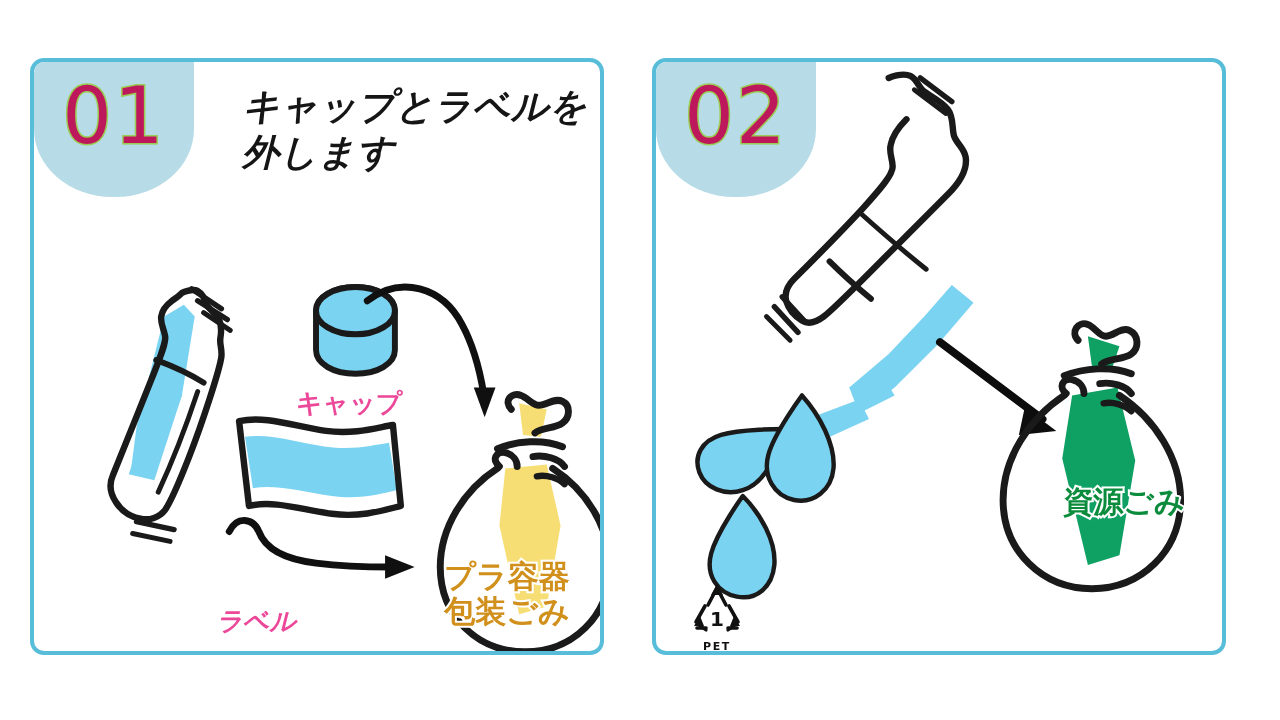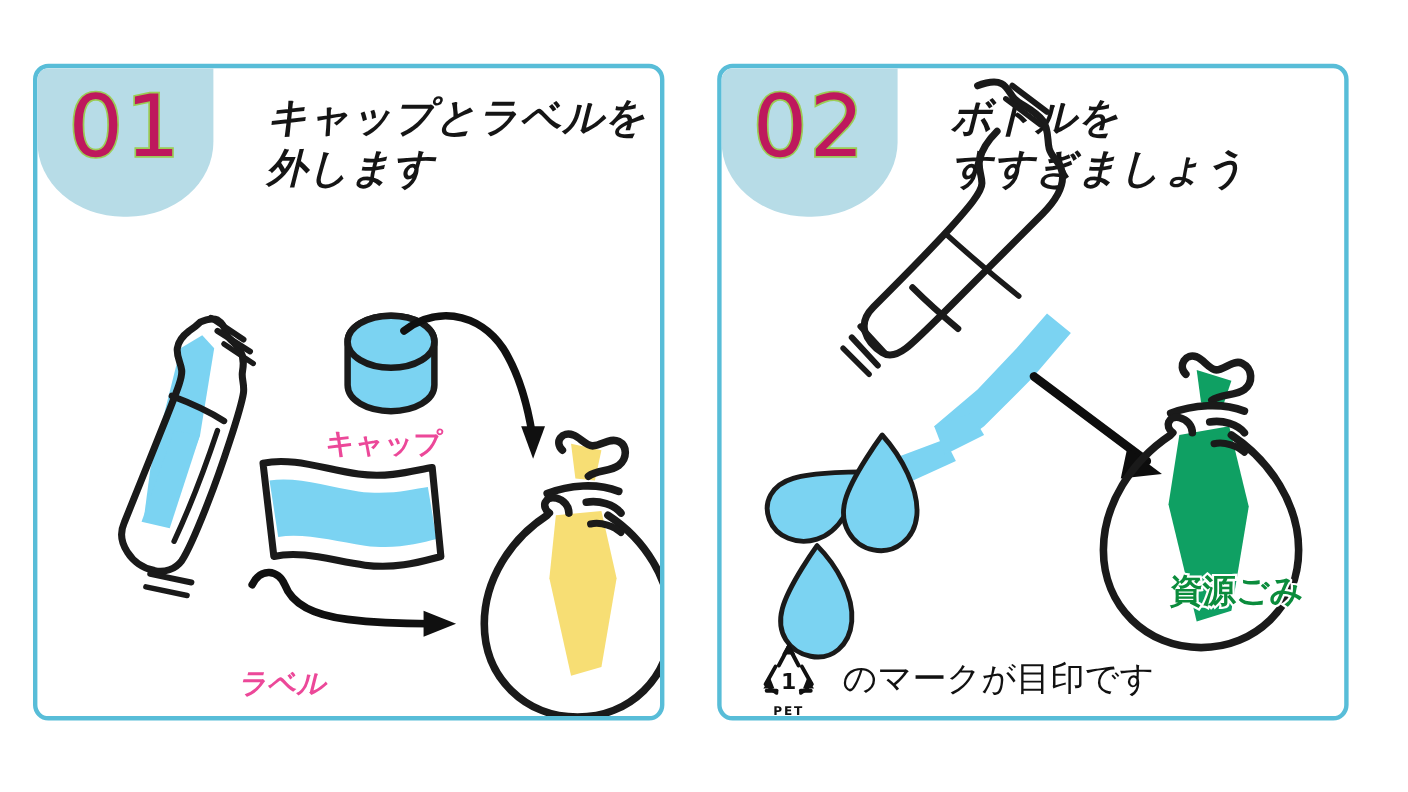--- a/index.html
+++ b/index.html
@@ -115,21 +115,20 @@
     paint-order: stroke fill;
   }
   .bag-text-shigen {
     left: 378px;
     top: 423px;
     width: 180px;
     font-size: 30px;
     color: #0B8C3C;
     -webkit-text-stroke: 4px #ffffff;
     paint-order: stroke fill;
-    margin-top: 36px;
   }
 
   .pet-footer {
     position: absolute;
     left: 28px;
     top: 518px;
     display: flex;
     align-items: center;
     gap: 16px;
   }
@@ -222,30 +221,30 @@
 
         <path d="M470,392 C490,384 516,382 536,390" fill="none" stroke="#1A1A1A" stroke-width="7" stroke-linecap="round"></path>
         <path d="M472,410 C464,404 468,394 478,396 C486,398 490,404 490,410" fill="none" stroke="#1A1A1A" stroke-width="7" stroke-linecap="round"></path>
         <path d="M506,400 C518,398 532,402 538,410" fill="none" stroke="#1A1A1A" stroke-width="7" stroke-linecap="round"></path>
         <path d="M510,420 C520,418 532,422 538,428" fill="none" stroke="#1A1A1A" stroke-width="6.5" stroke-linecap="round"></path>
       </g>
     </svg>
 
     <div class="cap-label">キャップ</div>
     <div class="label-label">ラベル</div>
+    <div class="bag-text bag-text-plastic">プラ容器
+包装ごみ</div>
   </div>
 
   <div class="panel" id="panel-2">
 
     <div class="badge">
       <div class="badge-num">02</div>
     </div>
 
-    <div class="heading">ボトルを
-すすぎましょう</div>
 
     <svg class="art" viewBox="0 0 574 597">
 
       <g>
 
         <path d="M196,330 L236,296 L272,258 L300,226 L322,244 L286,286 L242,330 L212,352 Z" fill="#7BD3F2"></path>
         <path d="M158,360 L206,342 L216,362 L172,382 Z" fill="#7BD3F2"></path>
         <path d="M196,330 L230,318 L242,338 L206,356 Z" fill="#7BD3F2"></path>
 
         <path d="M236,16 C236,16 250,10 258,14 C264,17 266,24 270,28
@@ -321,17 +320,16 @@
         <path d="M33,4 L27,15 L39,15 Z" fill="#111111"></path>
         <path d="M56,46 L50,36 L46,46 Z" fill="#111111"></path>
         <path d="M10,46 L16,36 L20,46 Z" fill="#111111"></path>
         <g fill="none" stroke="#111111" stroke-width="3.2" stroke-linecap="round">
           <path d="M44,50 L50,46"></path>
           <path d="M22,50 L16,46"></path>
         </g>
         <text x="33" y="46" text-anchor="middle" font-family="DejaVu Sans, sans-serif" font-size="20" font-weight="600" fill="#111111">1</text>
         <text x="33" y="70" text-anchor="middle" font-family="DejaVu Sans, sans-serif" font-size="11" font-weight="600" letter-spacing="1.6" fill="#111111">PET</text>
       </svg>
-      <div class="pet-footer-text">のマークが目印です</div>
     </div>
   </div>
 
 </div>
 
 </body></html>

